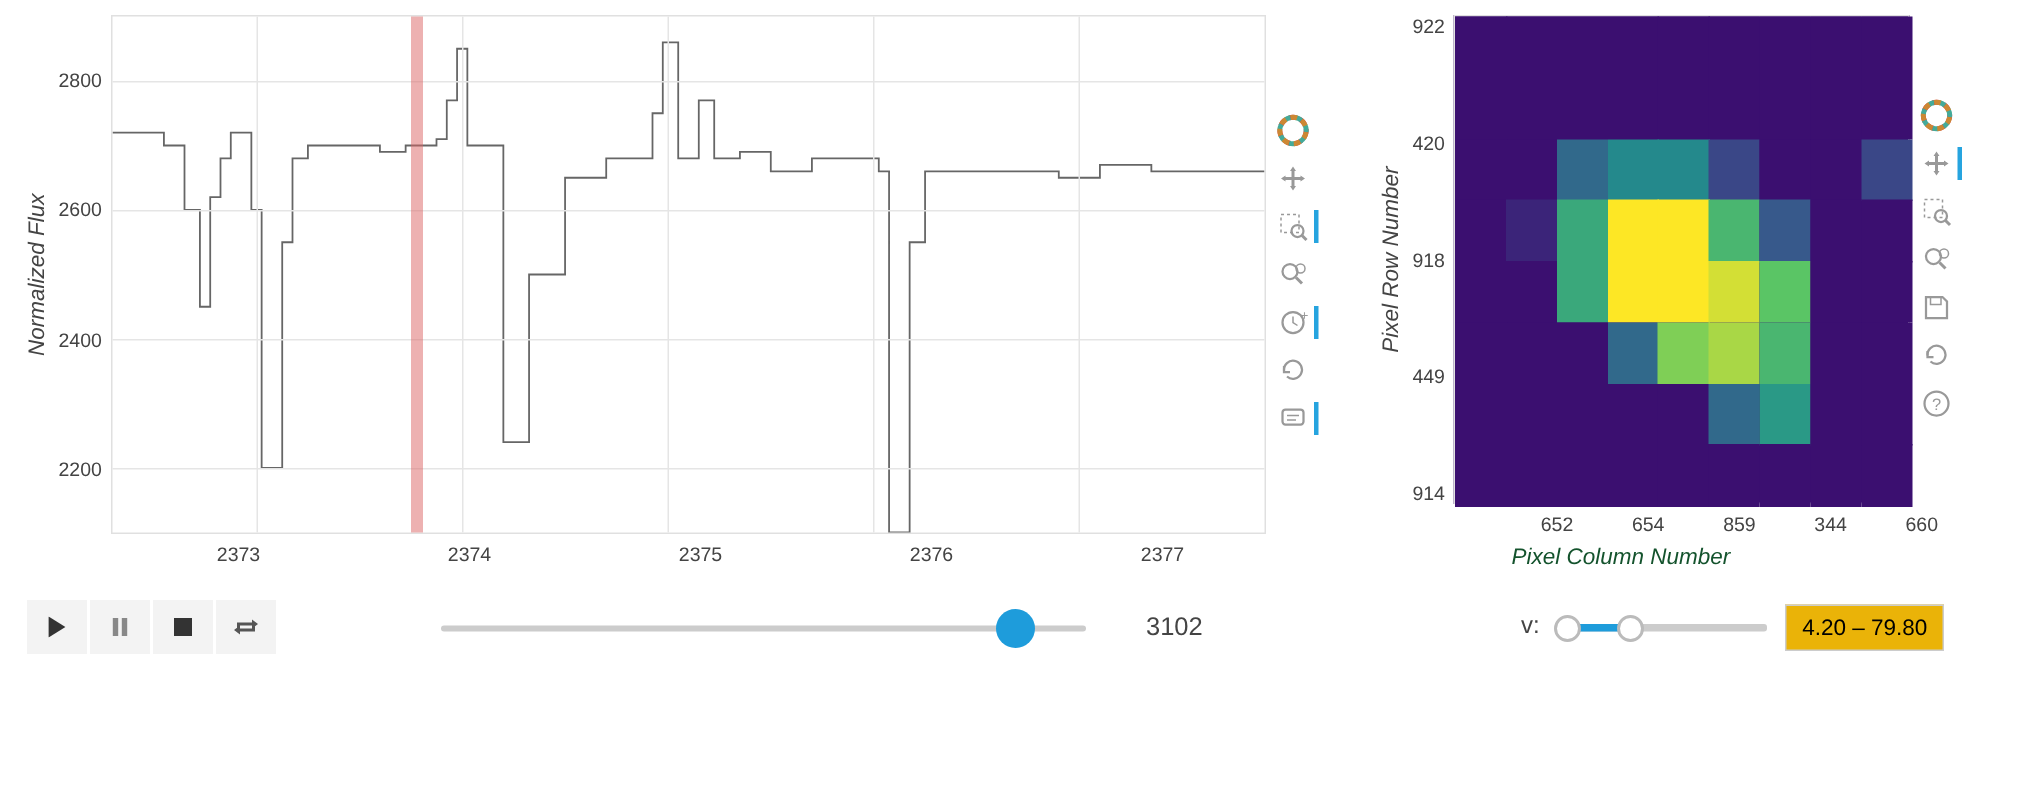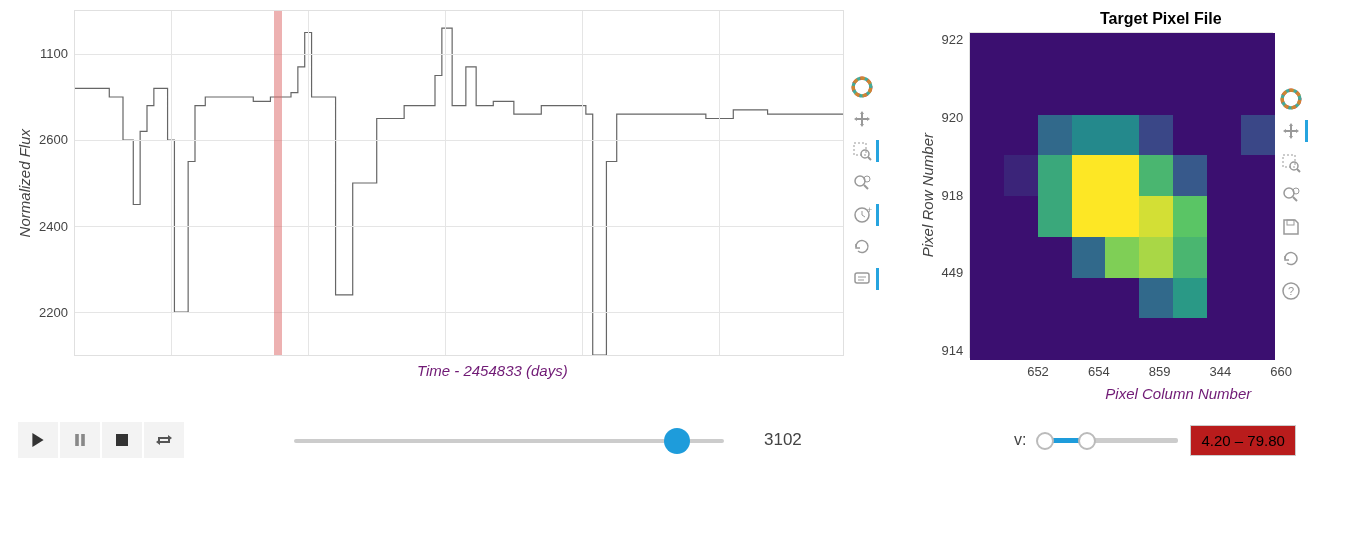--- a/index.html
+++ b/index.html
@@ -16,21 +16,21 @@
 .chart-row { display: flex; align-items: center; }
 .ylabel { writing-mode: vertical-rl; transform: rotate(180deg); font-style: italic; font-size: 15px; padding: 0 6px; color: #444; }
 .yaxis { display: flex; flex-direction: column; justify-content: space-between; font-size: 13px; color: #444; text-align: right; padding-right: 6px; height: 346px; }
 .yaxis-tp { height: 326px; gap: 20px; }
 .plot-area { border: 1px solid #e0e0e0; background: #fff; position: relative; }
 .plot-lc { width: 770px; height: 346px; }
 .plot-tp { width: 304px; height: 326px; background: #3b0f70; }
 .xaxis { display: flex; justify-content: space-around; font-size: 13px; color: #444; padding-top: 6px; margin-left: 72px; }
 .xaxis-lc { width: 770px; }
 .xaxis-tp { width: 304px; margin-left: 95px; text-align: center; }
-.xlabel { text-align: center; font-style: italic; font-size: 15px; color: #701a75; padding-top: 6px; margin-left: 72px; }
+.xlabel { font-style: italic; font-size: 15px; color: #14532d; padding-top: 6px; margin-left: 72px; }
 .xlabel-tp { margin-left: 95px; }
 
 .toolbar { display: flex; flex-direction: column; gap: 6px; padding-left: 6px; width: 30px; align-items: center; }
 .tool { width: 26px; height: 26px; display: flex; align-items: center; justify-content: center; color: #999; cursor: pointer; position: relative; }
 .tool-active::after { content:''; position:absolute; right:-4px; top:2px; bottom:2px; width:3px; background:#26a4df; }
 
 .grid-line-v { position: absolute; top: 0; bottom: 0; border-left: 1px solid #e5e5e5; }
 .grid-line-h { position: absolute; left: 0; right: 0; border-top: 1px solid #e5e5e5; }
 .marker { position: absolute; top: 0; bottom: 0; width: 8px; background: rgba(220, 100, 100, 0.5); }
 
@@ -41,34 +41,34 @@
 .slider-track { position: absolute; top: 9px; left: 0; right: 0; height: 4px; background: #ccc; border-radius: 2px; }
 .slider-thumb { position: absolute; width: 26px; height: 26px; background: #1e9cdb; border-radius: 50%; top: -2px; }
 .slider-value { font-size: 17px; color: #444; width: 80px; }
 
 .vrange { display: flex; align-items: center; gap: 12px; }
 .vlabel { font-size: 16px; color: #444; }
 .range-slider { position: relative; width: 140px; height: 20px; }
 .range-track { position: absolute; top: 8px; left: 0; right: 0; height: 5px; background: #ccc; border-radius: 2px; }
 .range-fill { position: absolute; top: 8px; height: 5px; background: #1e9cdb; }
 .range-thumb { position: absolute; width: 18px; height: 18px; background: #fff; border: 2px solid #bbb; border-radius: 50%; top: 2px; }
-.range-box { border: 1px solid #ccc; padding: 6px 10px; font-size: 15px; background: #b91c1c; }
+.range-box { border: 1px solid #ccc; padding: 6px 10px; font-size: 15px; background: #eab308; }
 
 svg.lc-line { position: absolute; top: 0; left: 0; width: 100%; height: 100%; }
 .pixel { position: absolute; }
 </style>
 </head>
 <body>
 
 <div class="container">
   <div class="panel panel-lc">
     <div class="chart-row">
       <div class="ylabel">Normalized Flux</div>
       <div class="yaxis" id="lc-yaxis" style="padding-top: 36.25px; padding-bottom: 36.25px;">
-          <span>1100</span>
+          <span>2800</span>
           <span>2600</span>
           <span>2400</span>
           <span>2200</span>
         </div>
       <div class="plot-area plot-lc" id="lc-plot">
         <svg class="lc-line" viewBox="0 0 770 346" preserveAspectRatio="none">
           <polyline id="lc-poly" fill="none" stroke="#666" stroke-width="1.2" points="0,77.85000000000001 13.749999999987718,77.85000000000001 13.749999999987718,77.85000000000001 27.499999999975437,77.85000000000001 34.37499999996929,77.85000000000001 34.37499999996929,86.5 41.24999999996315,86.5 48.12499999995701,86.5 48.12499999995701,129.75 54.99999999995087,129.75 58.437499999963435,129.75 58.437499999963435,194.625 61.87499999997599,194.625 65.31249999998855,194.625 65.31249999998855,121.1 68.75000000000111,121.1 72.1874999999824,121.1 72.1874999999824,95.15 75.6249999999637,95.15 79.06249999997627,95.15 79.06249999997627,77.85000000000001 82.49999999998884,77.85000000000001 85.93749999997013,77.85000000000001 85.93749999997013,77.85000000000001 89.37499999995143,77.85000000000001 92.81249999996399,77.85000000000001 92.81249999996399,129.75 96.24999999997655,129.75 99.68749999998911,129.75 99.68749999998911,302.75 103.12500000000169,302.75 106.56249999998298,302.75 106.56249999998298,302.75 109.99999999996426,302.75 113.43749999997682,302.75 113.43749999997682,151.375 116.87499999998938,151.375 120.31249999997068,151.375 120.31249999997068,95.15 123.74999999995198,95.15 130.6249999999771,95.15 130.6249999999771,86.5 137.50000000000222,86.5 151.24999999998994,86.5 151.24999999998994,86.5 164.9999999999777,86.5 178.74999999996538,86.5 178.74999999996538,90.825 192.4999999999531,90.825 195.93749999996567,90.825 195.93749999996567,86.5 199.37499999997823,86.5 206.2499999999721,86.5 206.2499999999721,86.5 213.12499999996595,86.5 216.5624999999785,86.5 216.5624999999785,82.175 219.99999999999105,82.175 223.43749999997237,82.175 223.43749999997237,56.225 226.87499999995367,56.225 230.31249999996624,56.225 230.31249999996624,21.625 233.74999999997877,21.625 237.18749999999133,21.625 237.18749999999133,86.5 240.6250000000039,86.5 244.06249999998522,86.5 244.06249999998522,86.5 247.49999999996652,86.5 250.93749999997908,86.5 250.93749999997908,86.5 254.37499999999162,86.5 261.2499999999855,86.5 261.2499999999855,285.45 268.12499999997937,285.45 278.4374999999858,285.45 278.4374999999858,173 288.74999999999216,173 302.4999999999799,173 302.4999999999799,108.125 316.24999999996766,108.125 329.9999999999866,108.125 329.9999999999866,95.15 343.75000000000557,95.15 350.62499999999943,95.15 350.62499999999943,95.15 357.4999999999933,95.15 360.9374999999746,95.15 360.9374999999746,64.875 364.3749999999559,64.875 367.81249999996845,64.875 367.81249999996845,17.3 371.249999999981,17.3 378.1249999999749,17.3 378.1249999999749,95.15 384.99999999996874,95.15 391.8749999999626,95.15 391.8749999999626,56.225 398.74999999995646,56.225 402.18749999996896,56.225 402.18749999996896,95.15 405.6249999999815,95.15 409.06249999999415,95.15 409.06249999999415,95.15 412.50000000000676,95.15 419.37500000000057,95.15 419.37500000000057,90.825 426.2499999999944,90.825 439.9999999999821,90.825 439.9999999999821,103.8 453.7499999999698,103.8 467.4999999999888,103.8 467.4999999999888,95.15 481.2500000000078,95.15 494.9999999999955,95.15 494.9999999999955,95.15 508.74999999998323,95.15 512.1874999999958,95.15 512.1874999999958,103.8 515.6250000000083,103.8 519.0624999999897,103.8 519.0624999999897,346 522.499999999971,346 525.9374999999835,346 525.9374999999835,346 529.374999999996,346 532.8124999999774,346 532.8124999999774,151.375 536.2499999999587,151.375 543.1249999999839,151.375 543.1249999999839,103.8 550.0000000000089,103.8 563.7499999999966,103.8 563.7499999999966,103.8 577.4999999999843,103.8 598.1249999999972,103.8 598.1249999999972,103.8 618.75000000001,103.8 632.4999999999977,103.8 632.4999999999977,108.125 646.2499999999854,108.125 659.9999999999732,108.125 659.9999999999732,99.475 673.7499999999609,99.475 694.3749999999737,99.475 694.3749999999737,103.8 714.9999999999866,103.8 742.4999999999933,103.8 742.4999999999933,103.8 770,103.8 "></polyline>
         </svg>
       <div class="grid-line-v" style="left: 12.5%;"></div>
           <div class="grid-line-v" style="left: 30.3571%;"></div>
@@ -123,30 +123,35 @@
           </div>
           <div class="tool tool-active">
             <svg width="20" height="20" viewBox="0 0 20 20">
               <rect x="3" y="4" width="14" height="10" rx="2" fill="none" stroke="#999" stroke-width="1.5"></rect>
               <line x1="6" y1="8" x2="14" y2="8" stroke="#999"></line>
               <line x1="6" y1="11" x2="12" y2="11" stroke="#999"></line>
             </svg>
           </div>
         </div>
     </div>
-    <div class="xlabel">Time - 2454833 (days)</div>
+    <div class="xaxis xaxis-lc" id="lc-xaxis">
+        <span>2373</span>
+        <span>2374</span>
+        <span>2375</span>
+        <span>2376</span>
+        <span>2377</span>
+      </div>
   </div>
 
   <div class="panel panel-tp">
-    <div class="title">Target Pixel File</div>
     <div class="chart-row">
       <div class="ylabel">Pixel Row Number</div>
       <div class="yaxis yaxis-tp" id="tp-yaxis">
           <span>922</span>
-          <span>920</span>
+          <span>420</span>
           <span>918</span>
           <span>449</span>
           <span>914</span>
         </div>
       <div class="plot-area plot-tp" id="tp-plot">
           <div class="pixel" style="left: 0px; top: 0px; width: 34.2778px; height: 41.25px; background: rgb(59, 15, 112);"></div>
           <div class="pixel" style="left: 33.7778px; top: 0px; width: 34.2778px; height: 41.25px; background: rgb(59, 15, 112);"></div>
           <div class="pixel" style="left: 67.5556px; top: 0px; width: 34.2778px; height: 41.25px; background: rgb(59, 15, 112);"></div>
           <div class="pixel" style="left: 101.333px; top: 0px; width: 34.2778px; height: 41.25px; background: rgb(59, 15, 112);"></div>
           <div class="pixel" style="left: 135.111px; top: 0px; width: 34.2778px; height: 41.25px; background: rgb(59, 15, 112);"></div>

